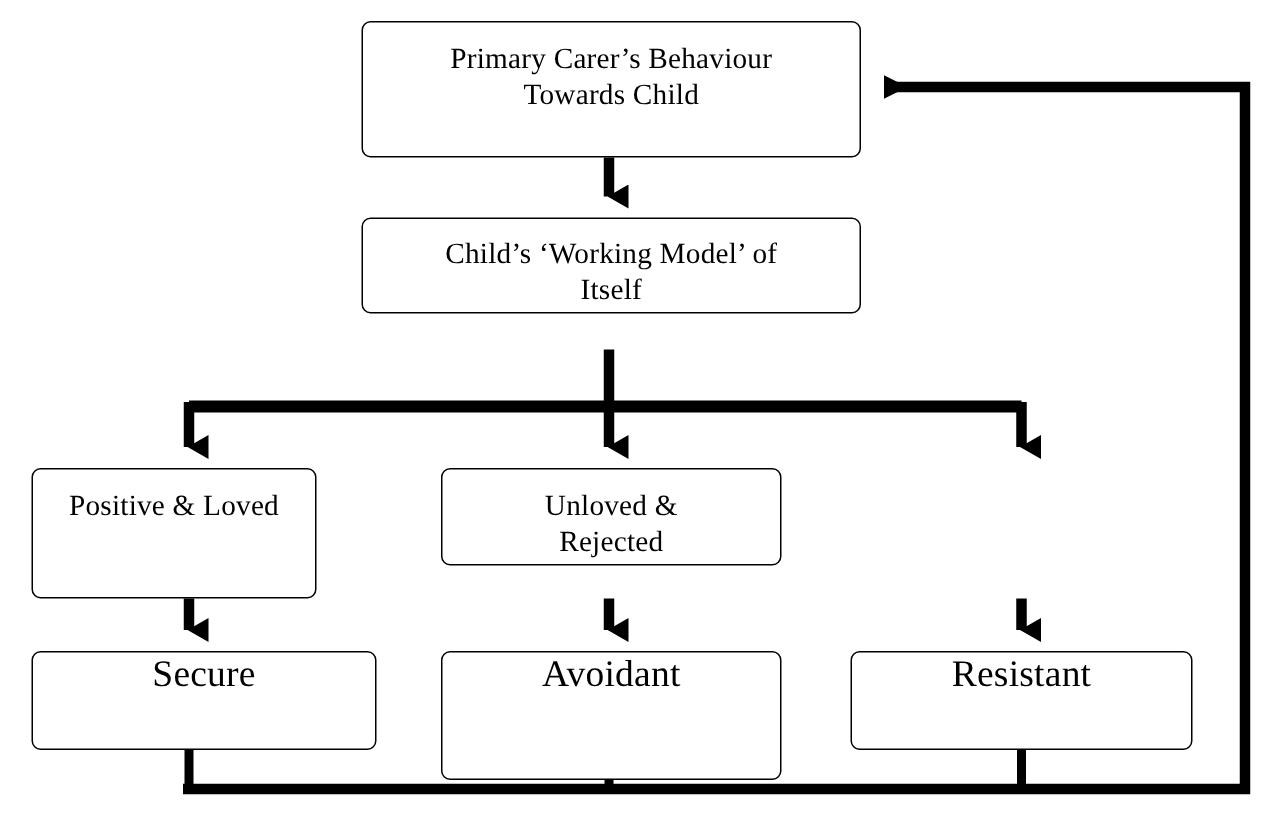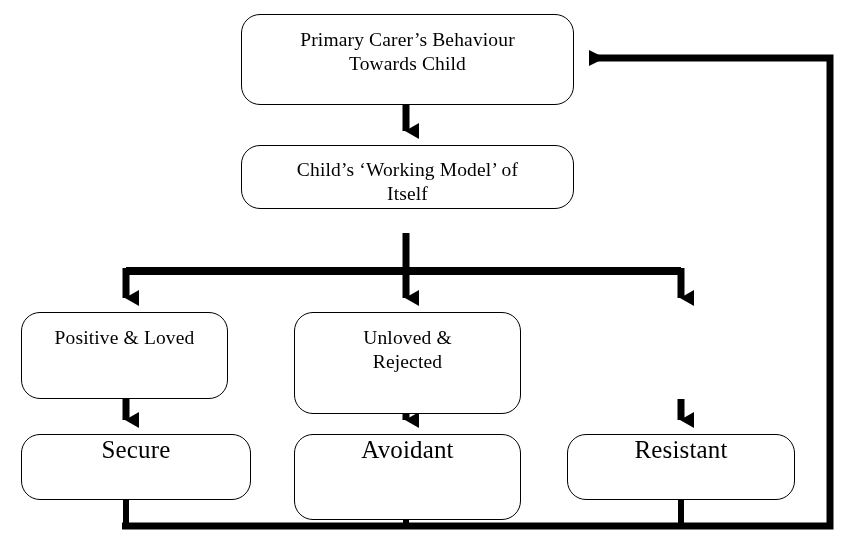--- a/index.html
+++ b/index.html
@@ -25,43 +25,43 @@
     left: 0;
     top: 0;
     width: 848px;
     height: 553px;
   }
   .node {
     position: absolute;
     box-sizing: border-box;
     background: #ffffff;
     border: 1.4px solid #000000;
-    border-radius: 19px;
+    border-radius: 6px;
     display: flex;
     justify-content: center;
     z-index: 2;
   }
   .node-label {
     text-align: center;
     line-height: 1.22;
     white-space: pre-line;
     letter-spacing: 0.15px;
   }
   
   .node.align-top { align-items: flex-start; }
   .node.align-center { align-items: flex-start; }
 
   .size-md .node-label { font-size: 19.5px; }
   .size-lg .node-label { font-size: 25px; }
 
   
   #node-primary-carer   { left: 241px; top: 14px;  width: 333px; height: 91px; padding-top: 13px; }
   #node-working-model   { left: 241px; top: 145px; width: 333px; height: 64px; padding-top: 12px; }
-  #node-positive-loved  { left: 21px;  top: 312px; width: 207px; height: 87px; padding-top: 13px; }
-  #node-unloved         { left: 294px; top: 312px; width: 227px; height: 102px; padding-top: 13px; }
+  #node-positive-loved  { left: 21px;  top: 312px; width: 190px; height: 87px; padding-top: 13px; }
+  #node-unloved         { left: 294px; top: 312px; width: 227px; height: 65px; padding-top: 13px; }
   #node-angry-confused  { left: 567px; top: 312px; width: 228px; height: 87px; padding-top: 13px; }
   #node-secure          { left: 21px;  top: 434px; width: 230px; height: 66px; }
   #node-avoidant        { left: 294px; top: 434px; width: 227px; height: 86px; }
   #node-resistant       { left: 567px; top: 434px; width: 228px; height: 66px; }
 </style>
 </head>
 <body>
 
 <div id="diagram-root">
 

